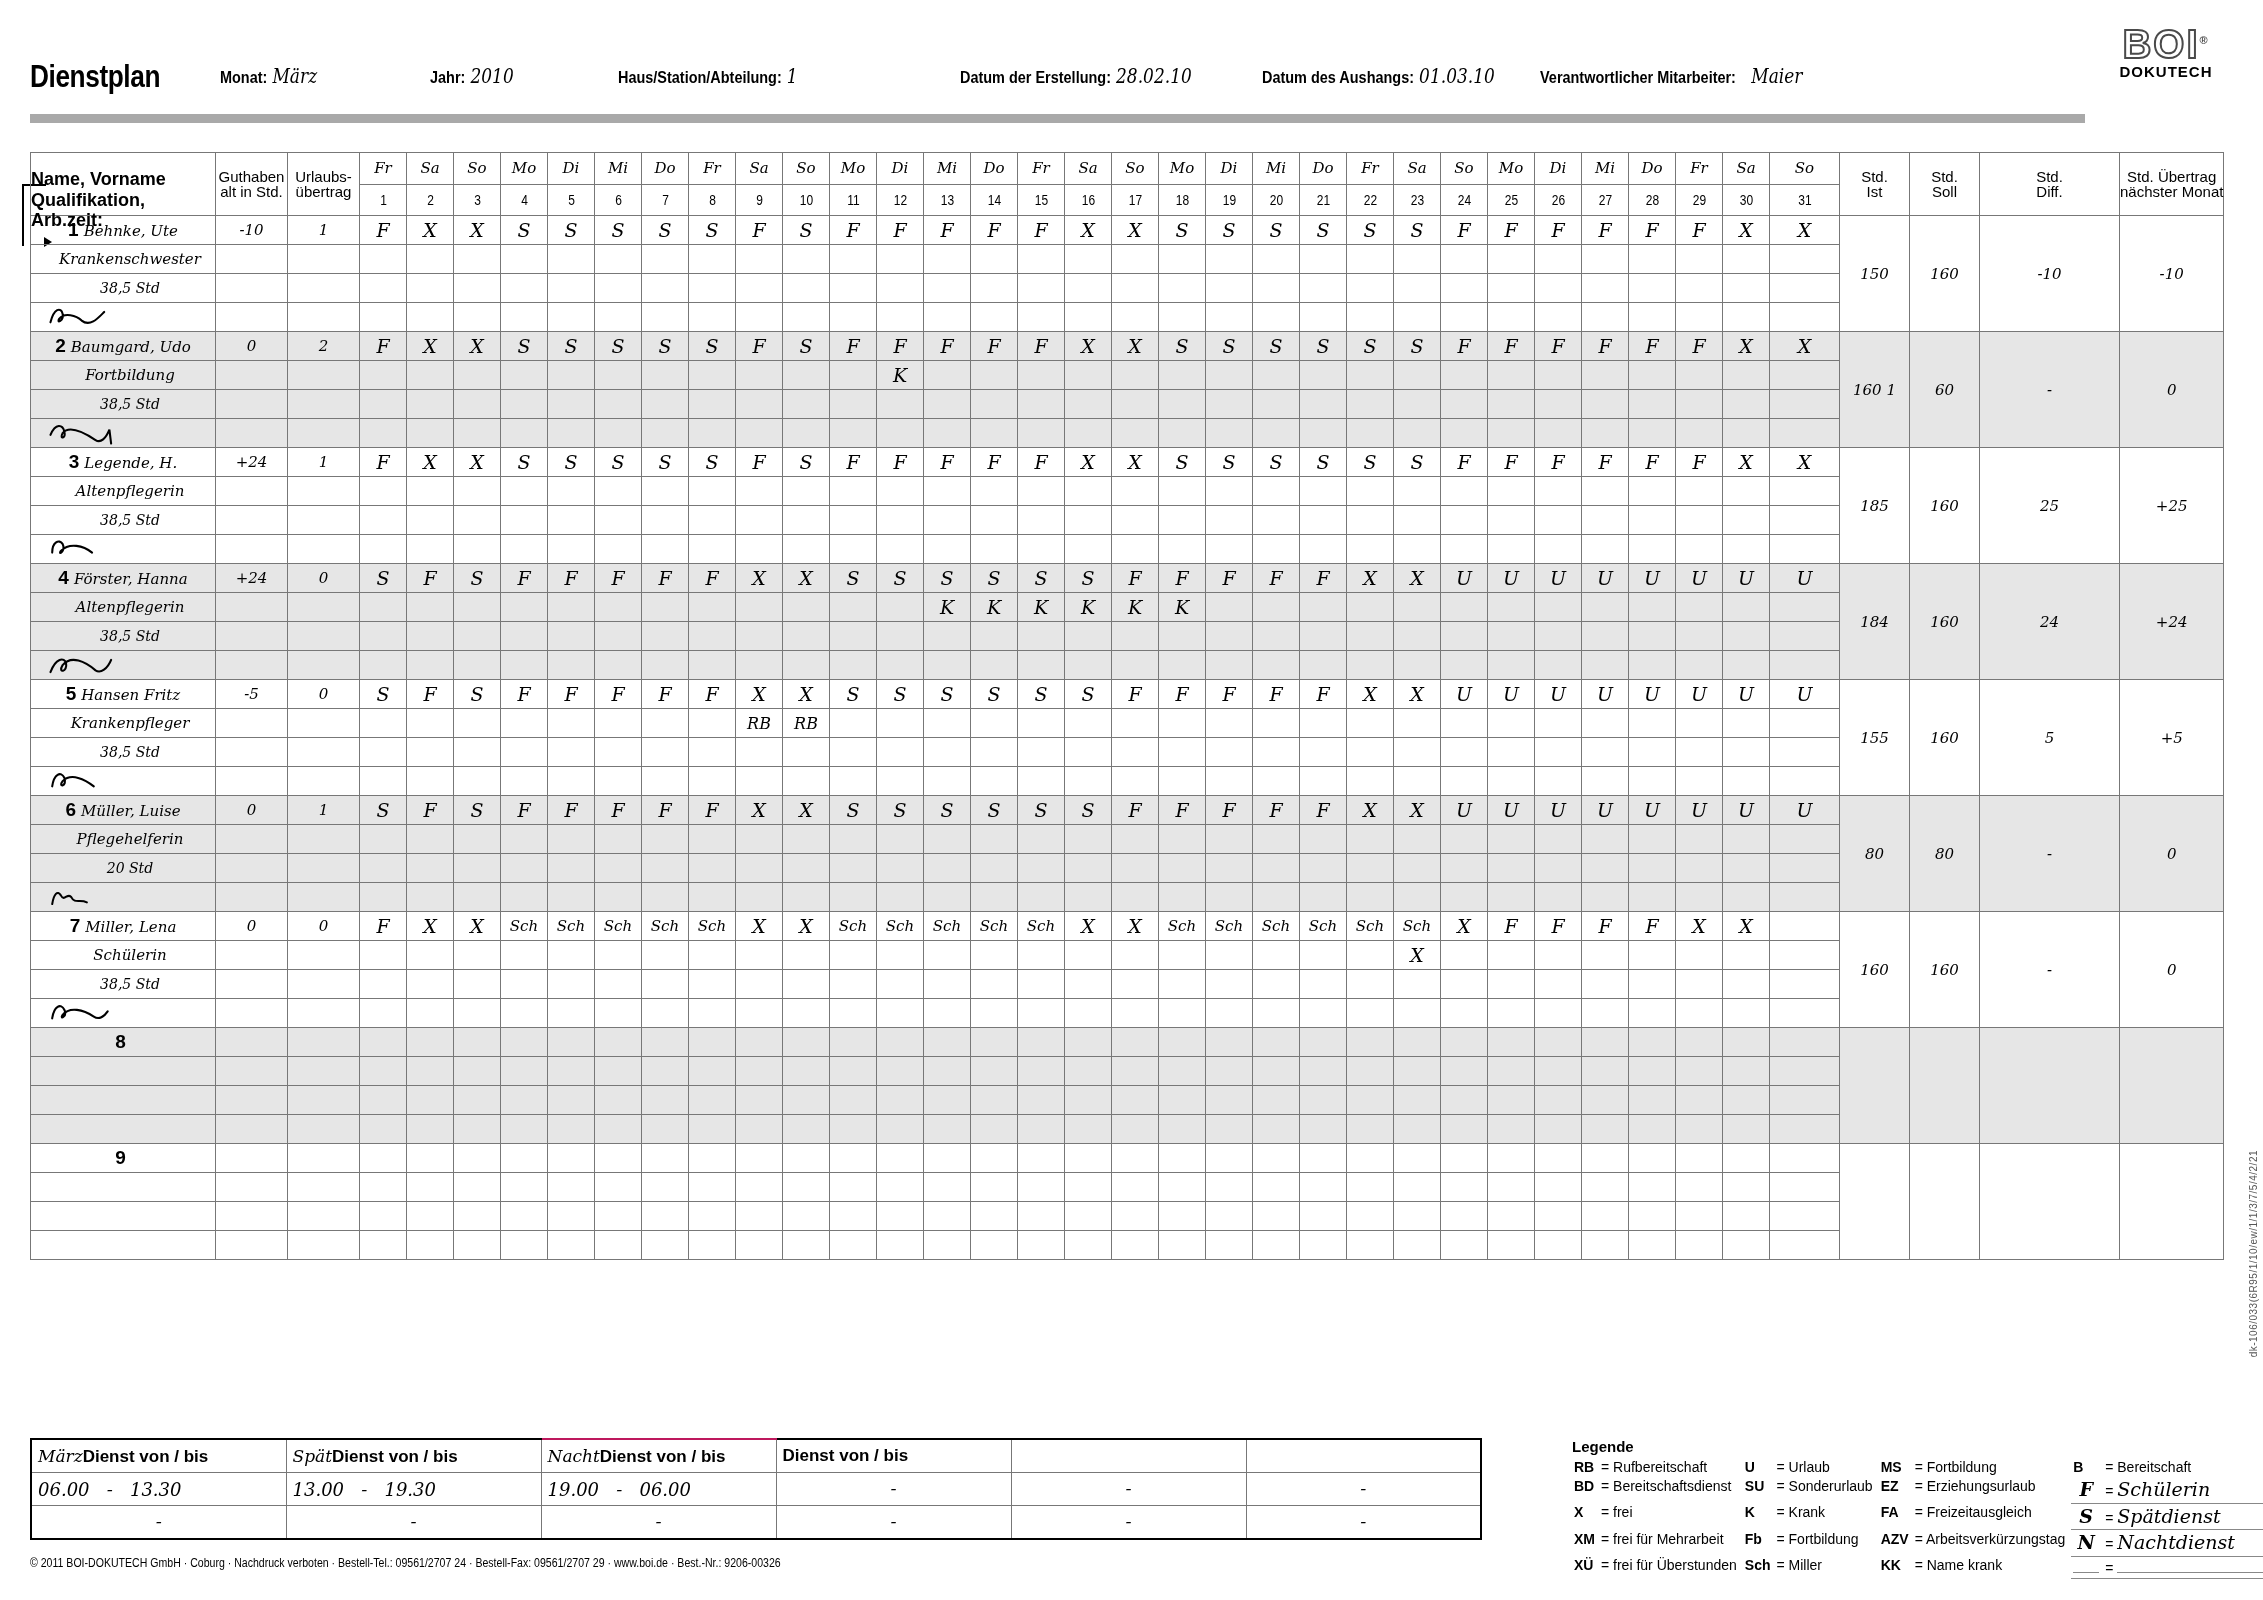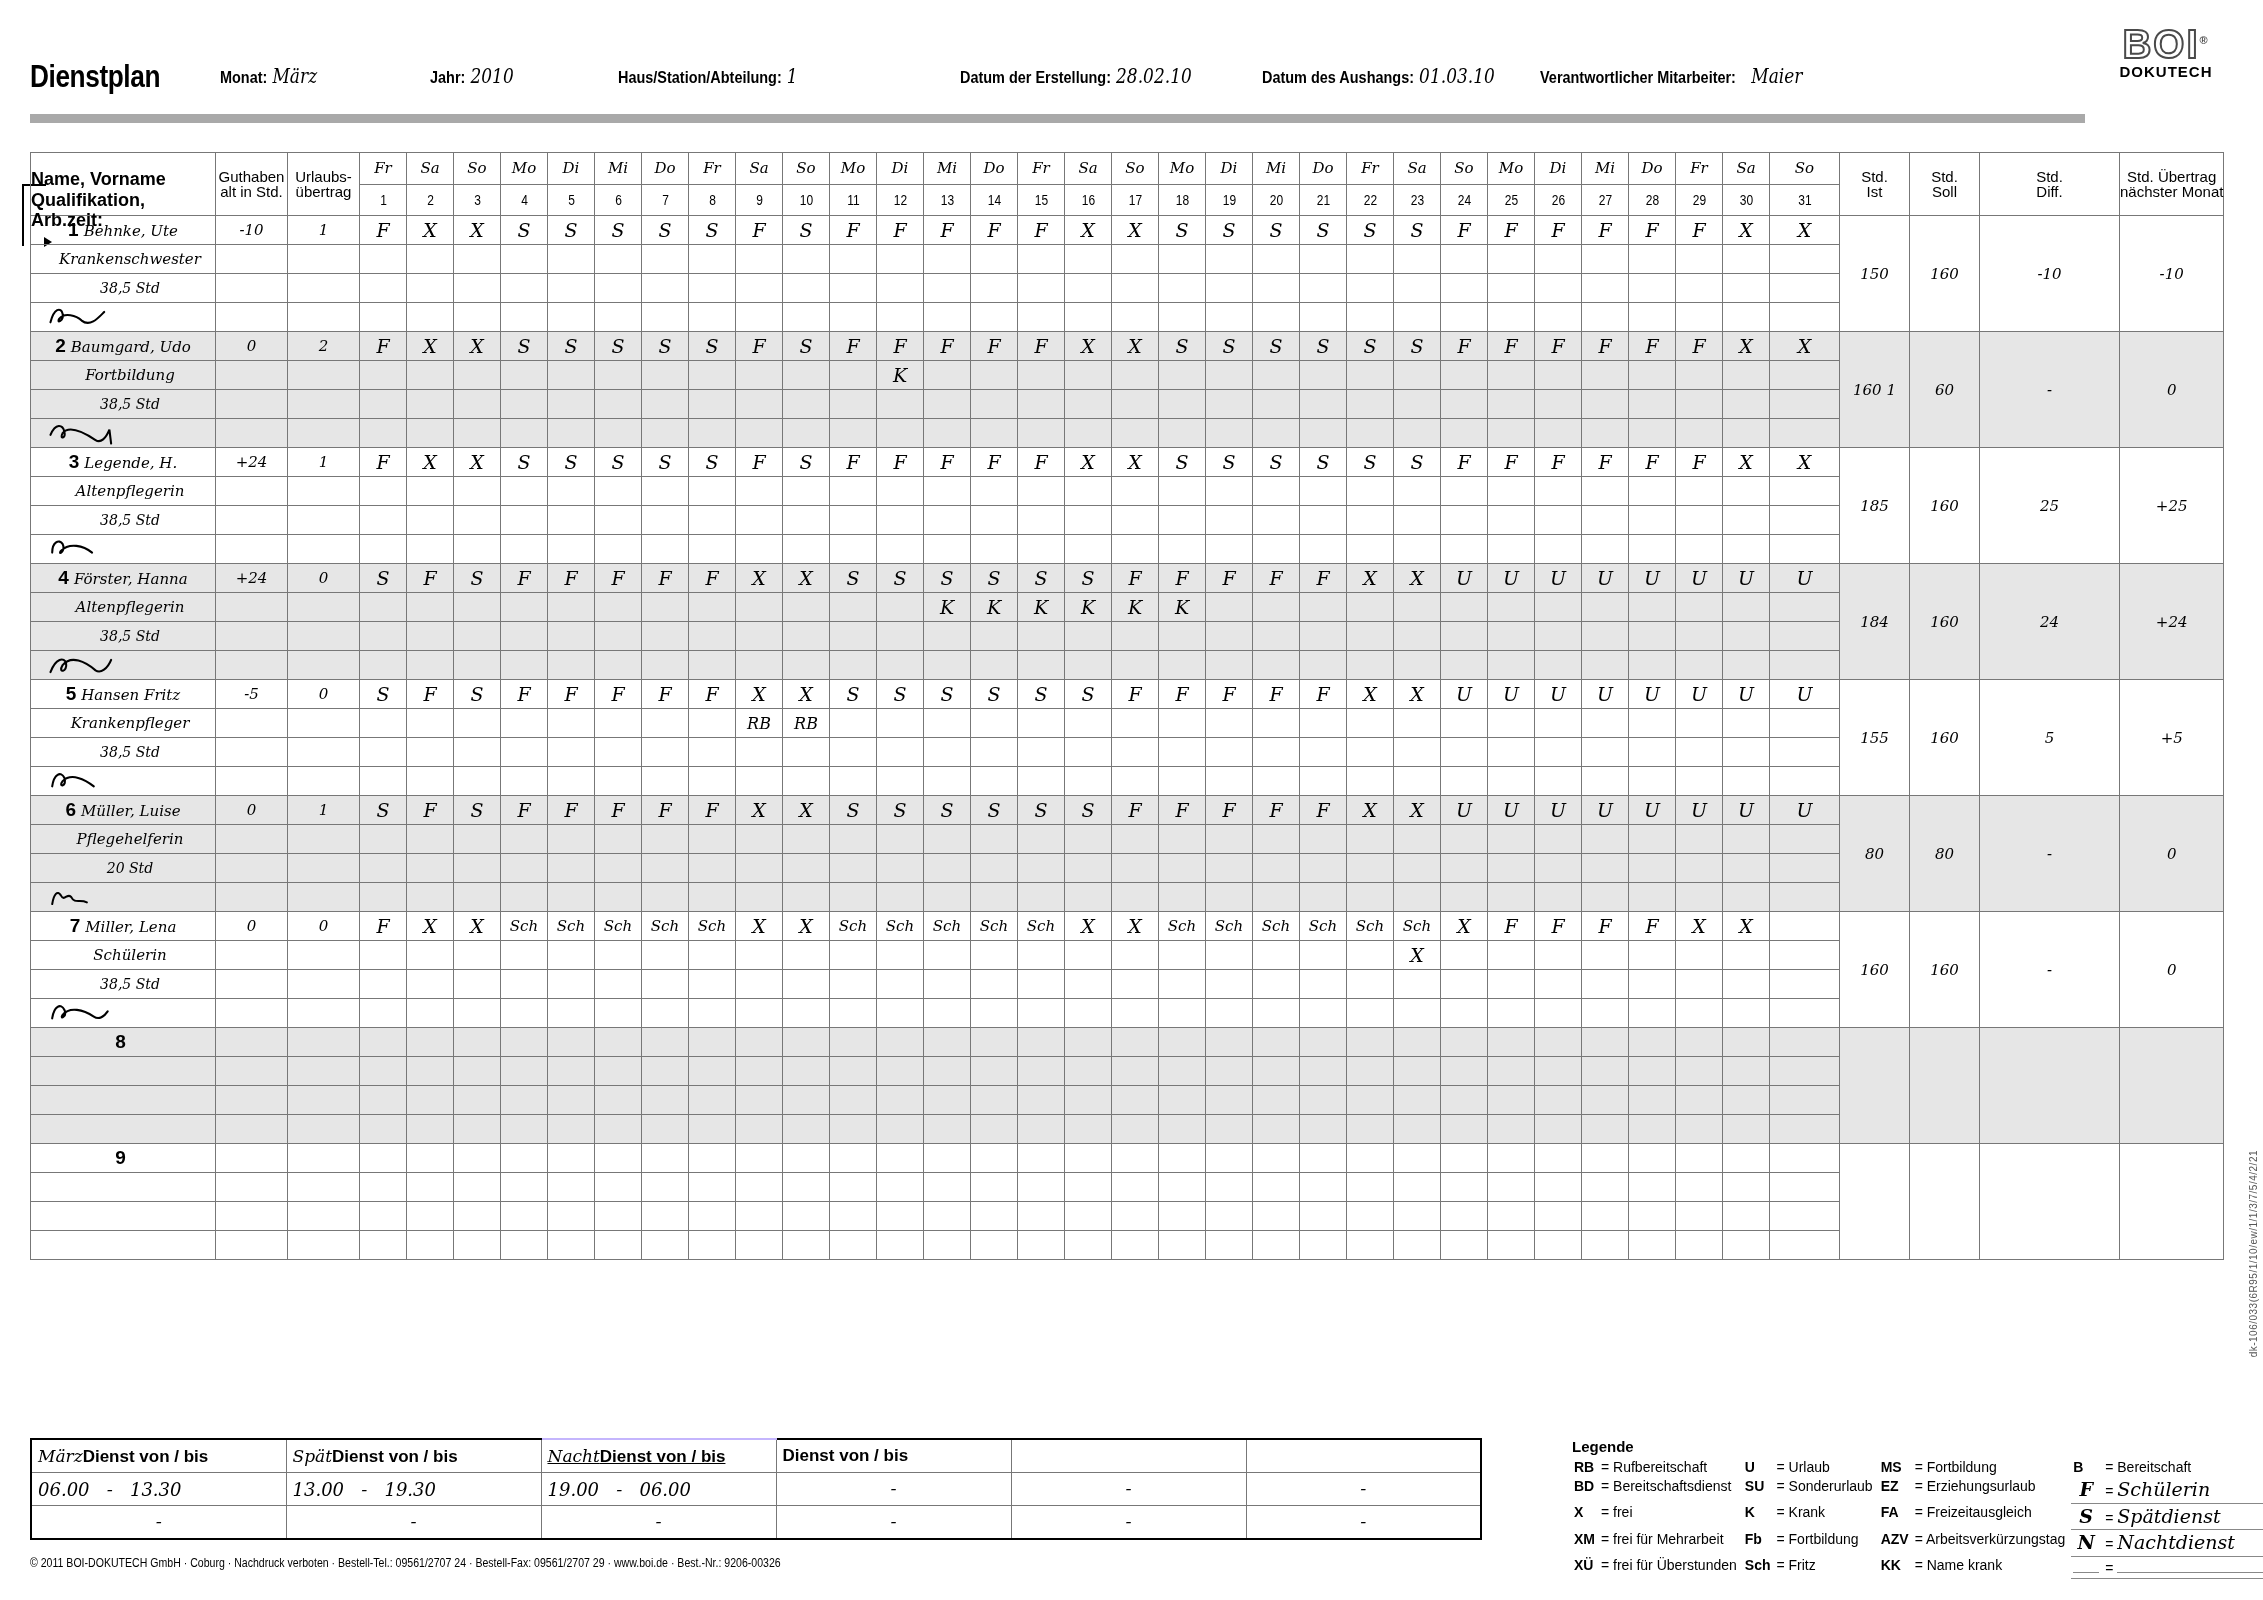--- a/index.html
+++ b/index.html
@@ -1657,21 +1657,21 @@
         <col style="width:255px">
         <col style="width:235px">
       <col style="width:235px">
         <col style="width:235px">
         <col style="width:235px">
     </colgroup>
     <tbody id="shifts-body">
         <tr>
           <td class="hd" style="border-top:2px solid #000;border-left:2px solid #000;"><span class="pre">März</span><span>Dienst von / bis</span></td>
           <td class="hd" style="border-top:2px solid #000;"><span class="pre">Spät</span><span>Dienst von / bis</span></td>
-          <td class="hd" style="border-top:2px solid #c4b5fd;text-decoration:underline;"><span class="pre">Nacht</span><span>Dienst von / bis</span></td>
+          <td class="hd" style="border-top:2px solid #be185d;"><span class="pre">Nacht</span><span>Dienst von / bis</span></td>
           <td class="hd" style="border-top:2px solid #000;"><span>Dienst von / bis</span></td>
           <td class="hd" style="border-top:2px solid #000;"><span></span></td>
           <td class="hd" style="border-top:2px solid #000;border-right:2px solid #000;"><span></span></td>
         </tr>
         <tr>
           <td class="tv" style="border-left:2px solid #000;"><span class="hw">06.00&nbsp;&nbsp;&nbsp;-&nbsp;&nbsp;&nbsp;13.30</span></td>
           <td class="tv" style=""><span class="hw">13.00&nbsp;&nbsp;&nbsp;-&nbsp;&nbsp;&nbsp;19.30</span></td>
           <td class="tv" style=""><span class="hw">19.00&nbsp;&nbsp;&nbsp;-&nbsp;&nbsp;&nbsp;06.00</span></td>
           <td class="" style=""><span class="hw">-</span></td>
           <td class="" style=""><span class="hw">-</span></td>
@@ -1744,21 +1744,21 @@
             <td>= Arbeitsverkürzungstag</td>
             <td class="gap"></td>
             <td class="k" style="border-bottom:1px solid #888;text-align:center;"><span class="hwleg">N</span></td>
             <td style="border-bottom:1px solid #888;">= <span class="hwleg">Nachtdienst</span></td>
           </tr>
           <tr>
             <td class="k">XÜ</td>
             <td>= frei für Überstunden</td>
             <td class="gap"></td>
             <td class="k">Sch</td>
-            <td>= Fritz</td>
+            <td>= Miller</td>
             <td class="gap"></td>
             <td class="k">KK</td>
             <td>= Name krank</td>
             <td class="gap"></td>
             <td class="k" style="border-bottom:1px solid #888;text-align:center;"><span class="blank-k"></span></td>
             <td style="border-bottom:1px solid #888;">= <span class="blank-line"></span></td>
           </tr>
         </tbody>
       </table>
   </div>

